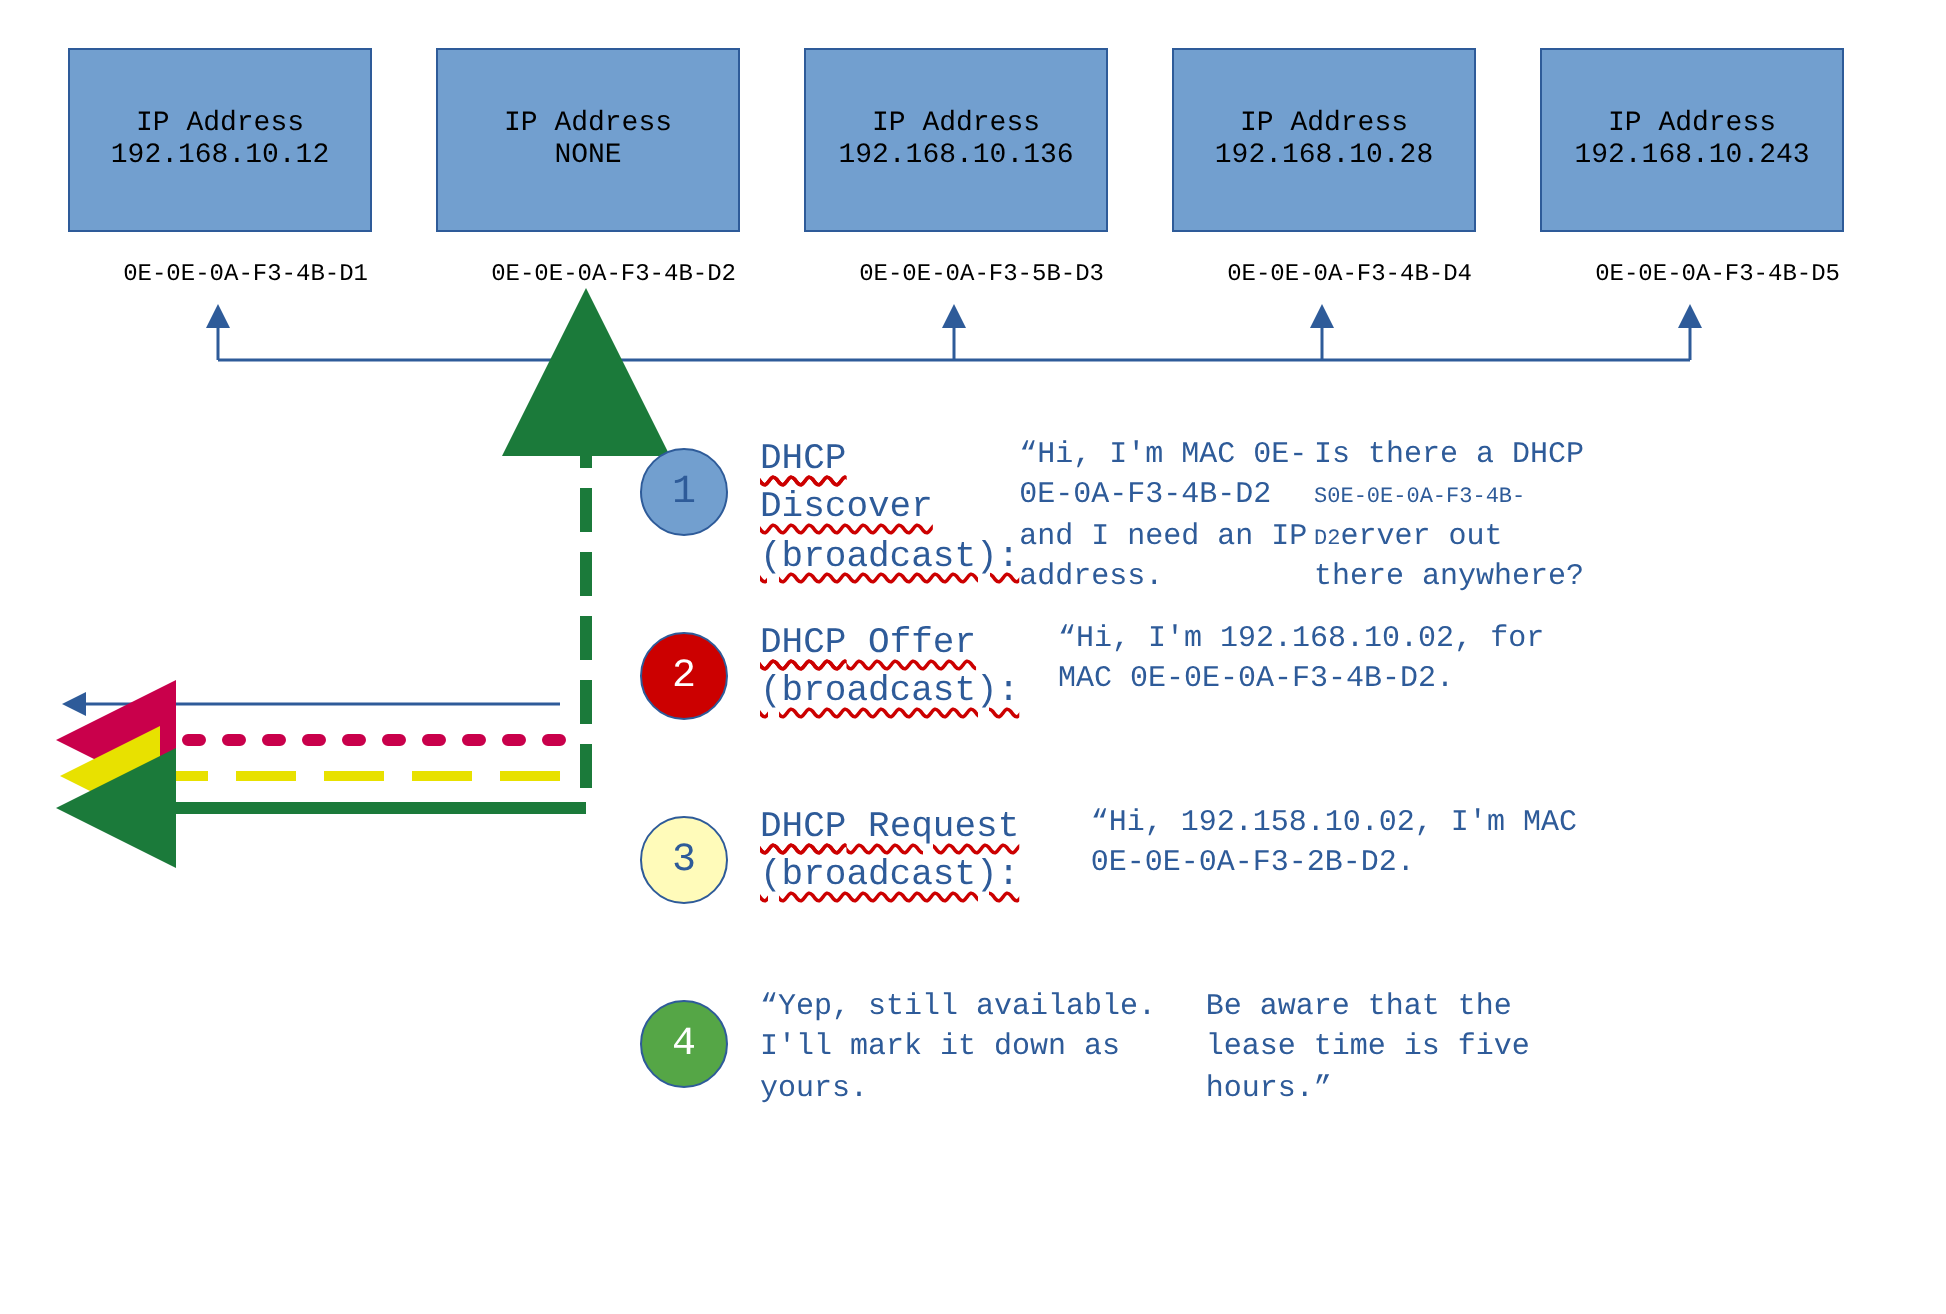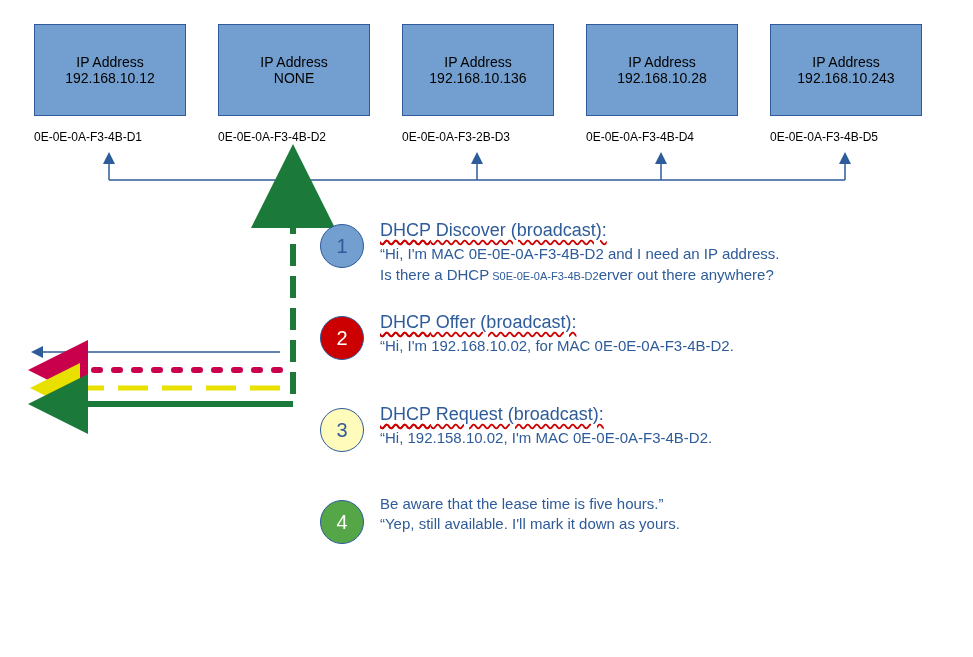--- a/index.html
+++ b/index.html
@@ -8,20 +8,21 @@
     width: 973px;
     height: 657px;
     font-family: Arial, Helvetica, sans-serif;
     background: #ffffff;
     color: #000;
   }
   .canvas {
     position: relative;
     width: 799px;
     height: 657px;
+    font-family: Liberation Mono, monospace;
   }
 
   
   .host {
     position: absolute;
     top: 24px;
     width: 150px;
     height: 90px;
     background: #729fcf;          
     border: 1.5px solid #2e5b99;
@@ -32,21 +33,21 @@
     font-size: 14px;
     color: #000;
   }
   .host .l1 { margin: 0; }
   .host .l2 { margin: 0; }
 
   .mac {
     position: absolute;
     top: 130px;
     width: 150px;
-    text-align: left;
+    text-align: right;
     font-size: 12px;
     color: #000;
   }
 
   
   .c1 { left:  34px; }
   .c2 { left: 218px; }
   .c3 { left: 402px; }
   .c4 { left: 586px; }
   .c5 { left: 770px; }
@@ -72,21 +73,20 @@
     flex-shrink: 0;
     margin-top: 6px;
   }
   .circle.blue   { background: #729fcf; }
   .circle.red    { background: #cc0000; color: #ffffff; }
   .circle.yellow { background: #fffbba; }
   .circle.green  { background: #55a646; color: #ffffff; }
 
   .step-body {
     display: flex;
-    flex-direction: column;
     font-size: 15px;
     color: #2e5b99;
     line-height: 1.35;
     max-width: 560px;
     justify-content: flex-end;
   }
   .step-title {
     font-size: 18px;
     color: #2e5b99;
     margin-bottom: 2px;
@@ -129,21 +129,21 @@
   <div class="host c2">
     <span class="l1">IP Address</span>
     <span class="l2">NONE</span>
   </div>
   <div class="mac c2">0E-0E-0A-F3-4B-D2</div>
 
   <div class="host c3">
     <span class="l1">IP Address</span>
     <span class="l2">192.168.10.136</span>
   </div>
-  <div class="mac c3">0E-0E-0A-F3-2B-D3</div>
+  <div class="mac c3">0E-0E-0A-F3-5B-D3</div>
 
   <div class="host c4">
     <span class="l1">IP Address</span>
     <span class="l2">192.168.10.28</span>
   </div>
   <div class="mac c4">0E-0E-0A-F3-4B-D4</div>
 
   <div class="host c5">
     <span class="l1">IP Address</span>
     <span class="l2">192.168.10.243</span>
@@ -212,25 +212,25 @@
       <div>“Hi, I'm 192.168.10.02, for MAC 0E-0E-0A-F3-4B-D2.</div>
     </div>
   </div>
 
   <div class="step" style="top:402px">
     <div class="circle yellow">3</div>
     <div class="step-body">
       <div class="step-title">
         <span class="und">DHCP</span><span class="plain"> Request (broadcast):</span>
       </div>
-      <div>“Hi, 192.158.10.02, I'm MAC 0E-0E-0A-F3-4B-D2.</div>
+      <div>“Hi, 192.158.10.02, I'm MAC 0E-0E-0A-F3-2B-D2.</div>
     </div>
   </div>
 
   <div class="step" style="top:494px">
     <div class="circle green">4</div>
     <div class="step-body">
+      <div>“Yep, still available.  I'll mark it down as yours.</div>
       <div>Be aware that the lease time is five hours.”</div>
-      <div>“Yep, still available.  I'll mark it down as yours.</div>
     </div>
   </div>
 
 </div>
 
 </body></html>

